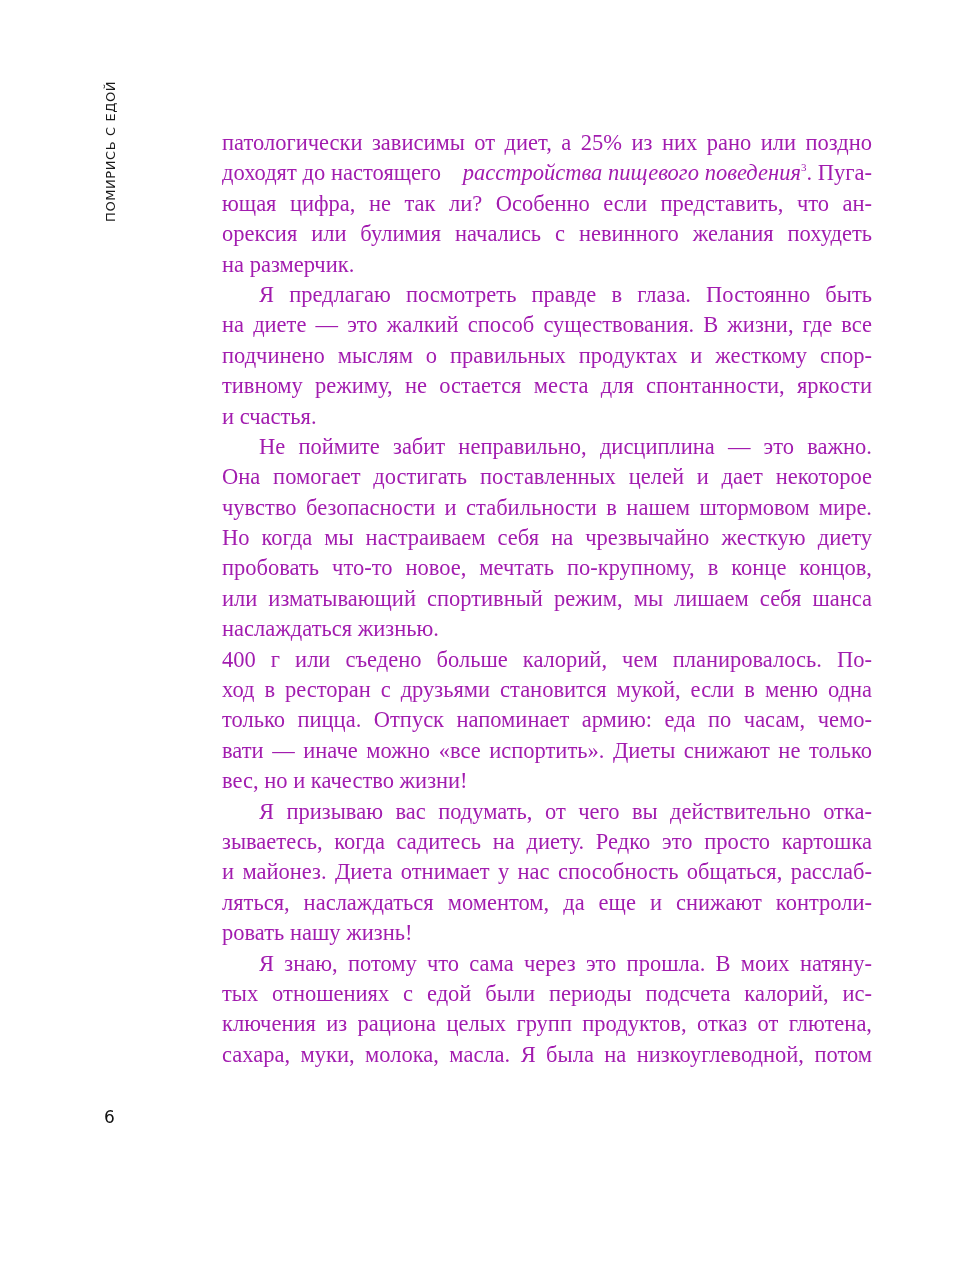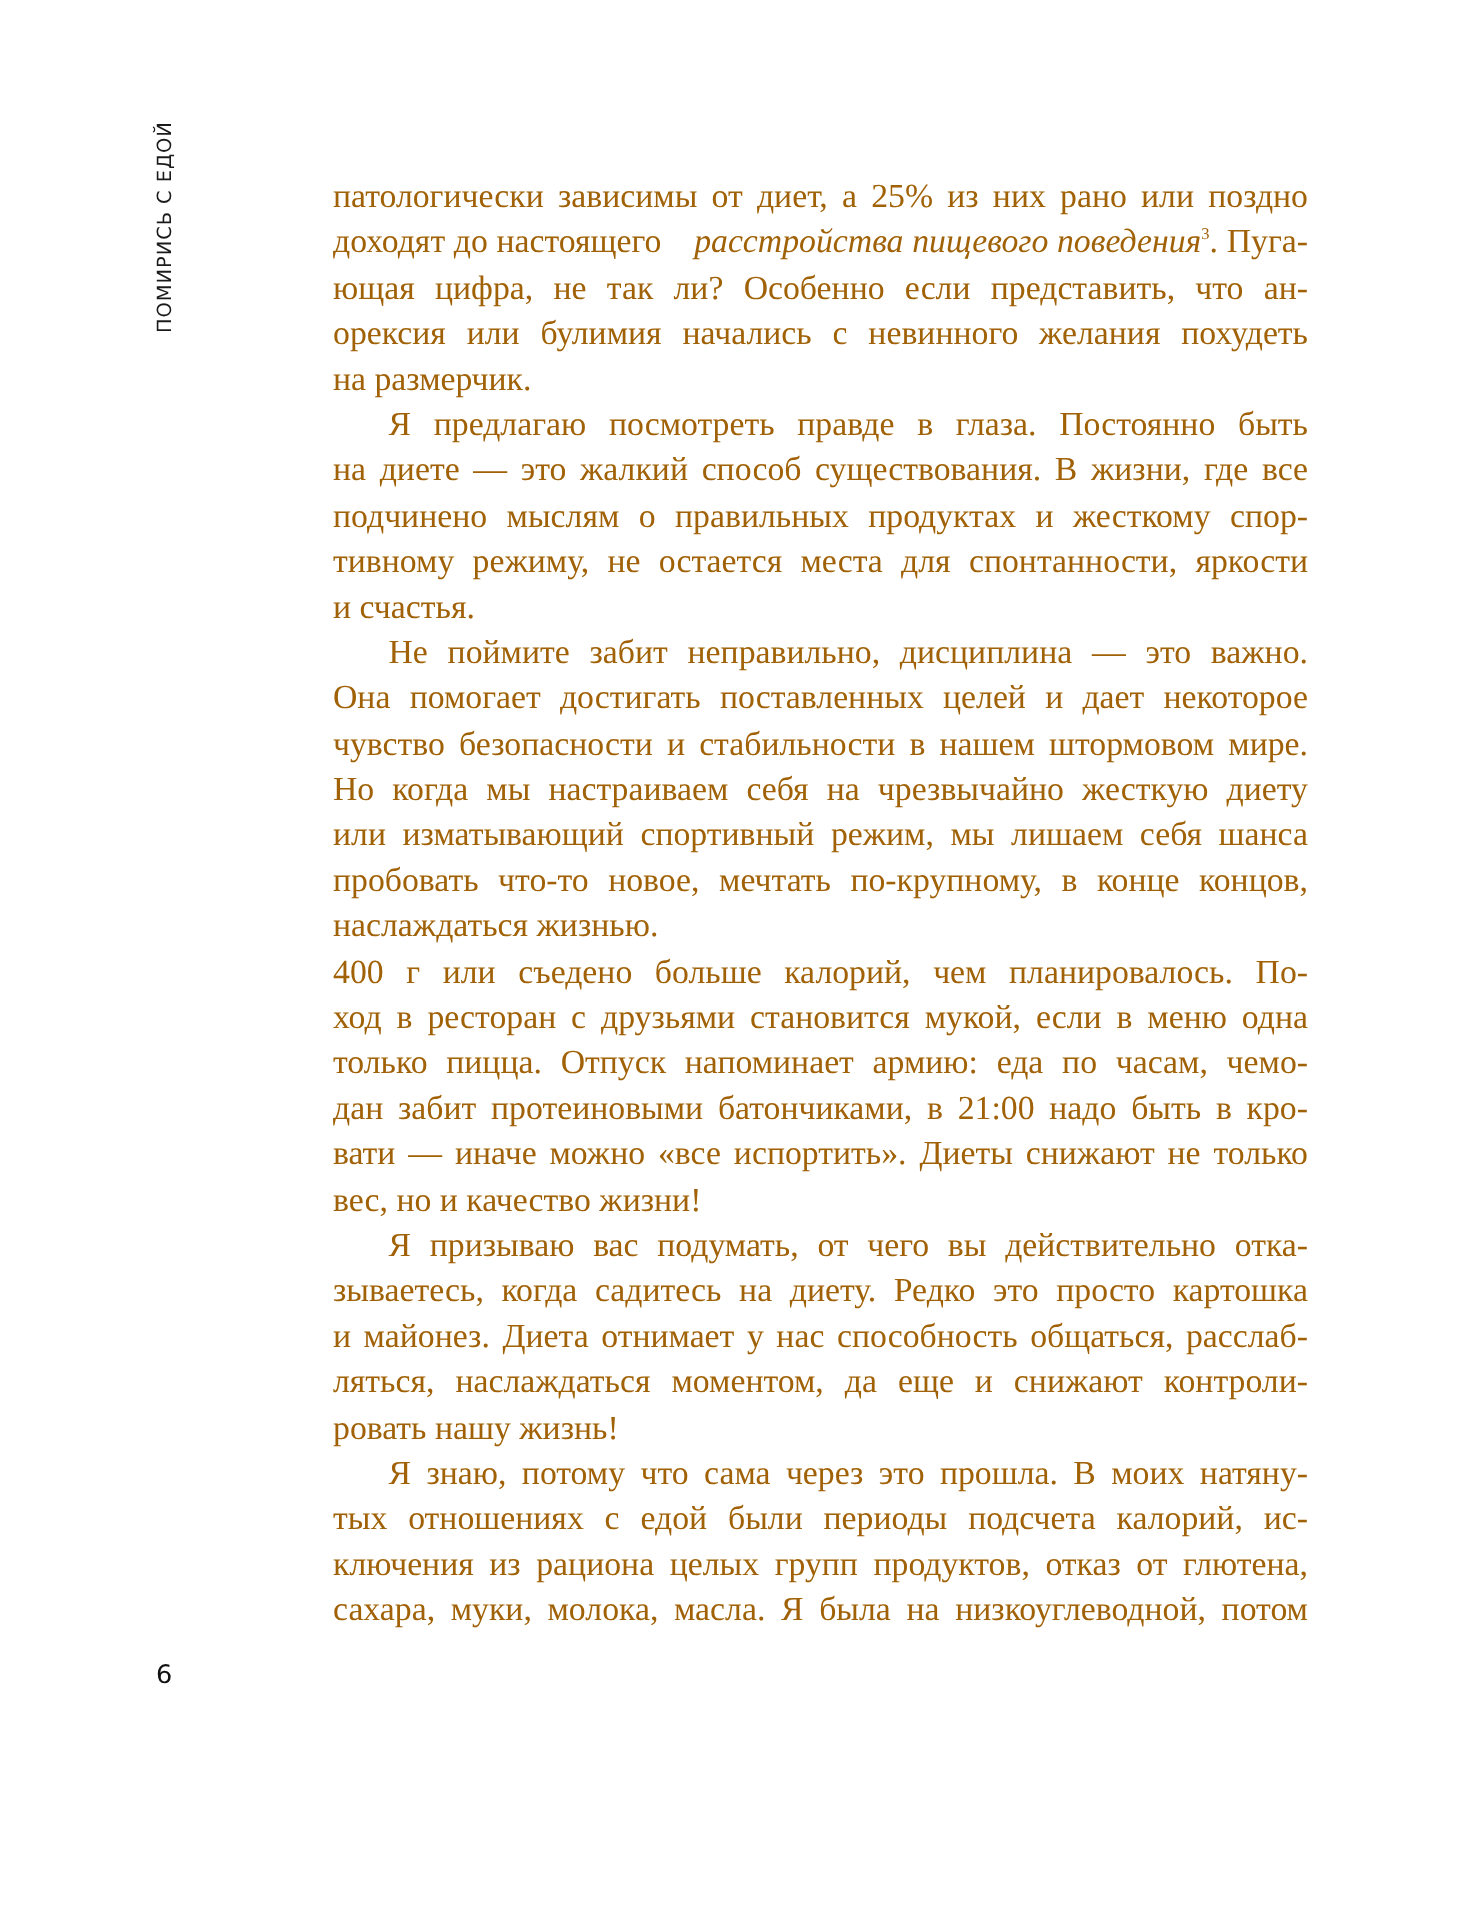--- a/index.html
+++ b/index.html
@@ -19,25 +19,25 @@
   }
   .folio {
     position: absolute;
     left: 104px; top: 1107px;
     font-family: "DejaVu Sans", sans-serif;
     font-size: 17px;
     color: #111;
   }
   .text-block {
     position: absolute;
-    left: 222px; top: 116px;
+    left: 222px; top: 128px;
     width: 650px;
     font-family: "Liberation Serif", serif;
     font-size: 22.5px;
-    color: #a16207;
+    color: #a21caf;
   }
   .line {
     height: 30.4px;
     line-height: 30.4px;
     white-space: nowrap;
     text-align: justify;
     text-align-last: justify;
     overflow: visible;
   }
   .line.indent { padding-left: 37px; }
@@ -63,29 +63,28 @@
         <div class="line">на диете — это жалкий способ существования. В жизни, где все</div>
         <div class="line">подчинено мыслям о правильных продуктах и жесткому спор-</div>
         <div class="line">тивному режиму, не остается места для спонтанности, яркости</div>
         <div class="line last">и счастья.</div>
       </div>
       <div>
         <div class="line indent">Не поймите забит неправильно, дисциплина — это важно.</div>
         <div class="line">Она помогает достигать поставленных целей и дает некоторое</div>
         <div class="line">чувство безопасности и стабильности в нашем штормовом мире.</div>
         <div class="line">Но когда мы настраиваем себя на чрезвычайно жесткую диету</div>
+        <div class="line">пробовать что-то новое, мечтать по-крупному, в конце концов,</div>
         <div class="line">или изматывающий спортивный режим, мы лишаем себя шанса</div>
-        <div class="line">пробовать что-то новое, мечтать по-крупному, в конце концов,</div>
         <div class="line last">наслаждаться жизнью.</div>
       </div>
       <div>
         <div class="line">400 г или съедено больше калорий, чем планировалось. По-</div>
         <div class="line">ход в ресторан с друзьями становится мукой, если в меню одна</div>
         <div class="line">только пицца. Отпуск напоминает армию: еда по часам, чемо-</div>
-        <div class="line">дан забит протеиновыми батончиками, в 21:00 надо быть в кро-</div>
         <div class="line">вати — иначе можно «все испортить». Диеты снижают не только</div>
         <div class="line last">вес, но и качество жизни!</div>
       </div>
       <div>
         <div class="line indent">Я призываю вас подумать, от чего вы действительно отка-</div>
         <div class="line">зываетесь, когда садитесь на диету. Редко это просто картошка</div>
         <div class="line">и майонез. Диета отнимает у нас способность общаться, расслаб-</div>
         <div class="line">ляться, наслаждаться моментом, да еще и снижают контроли-</div>
         <div class="line last">ровать нашу жизнь!</div>
       </div>

